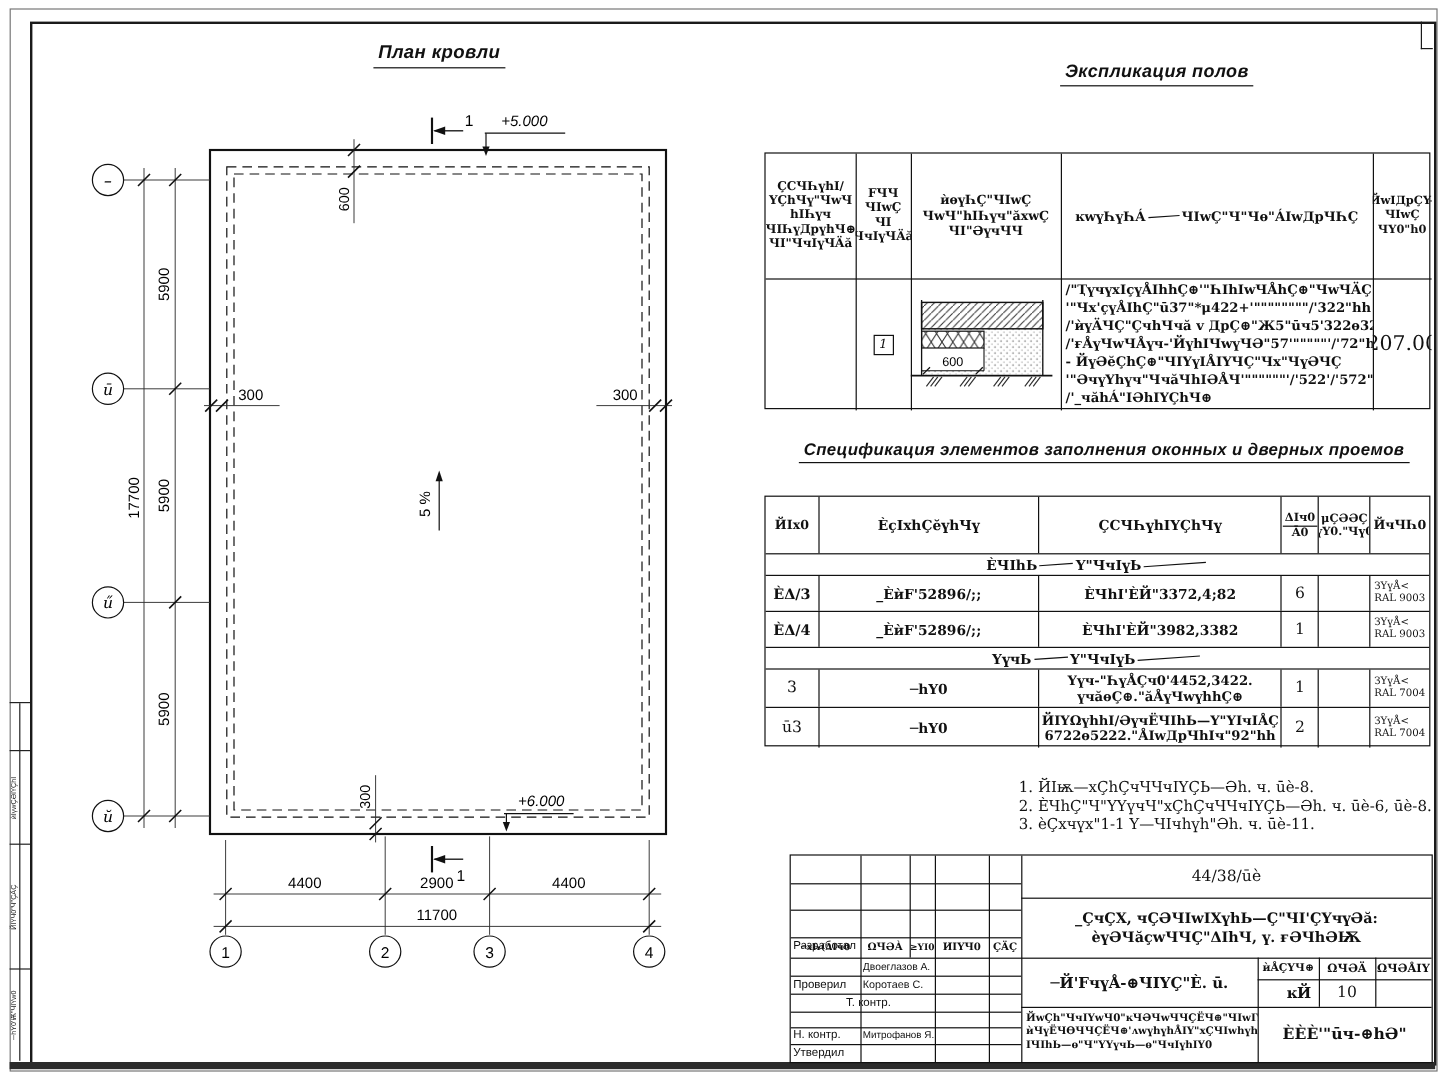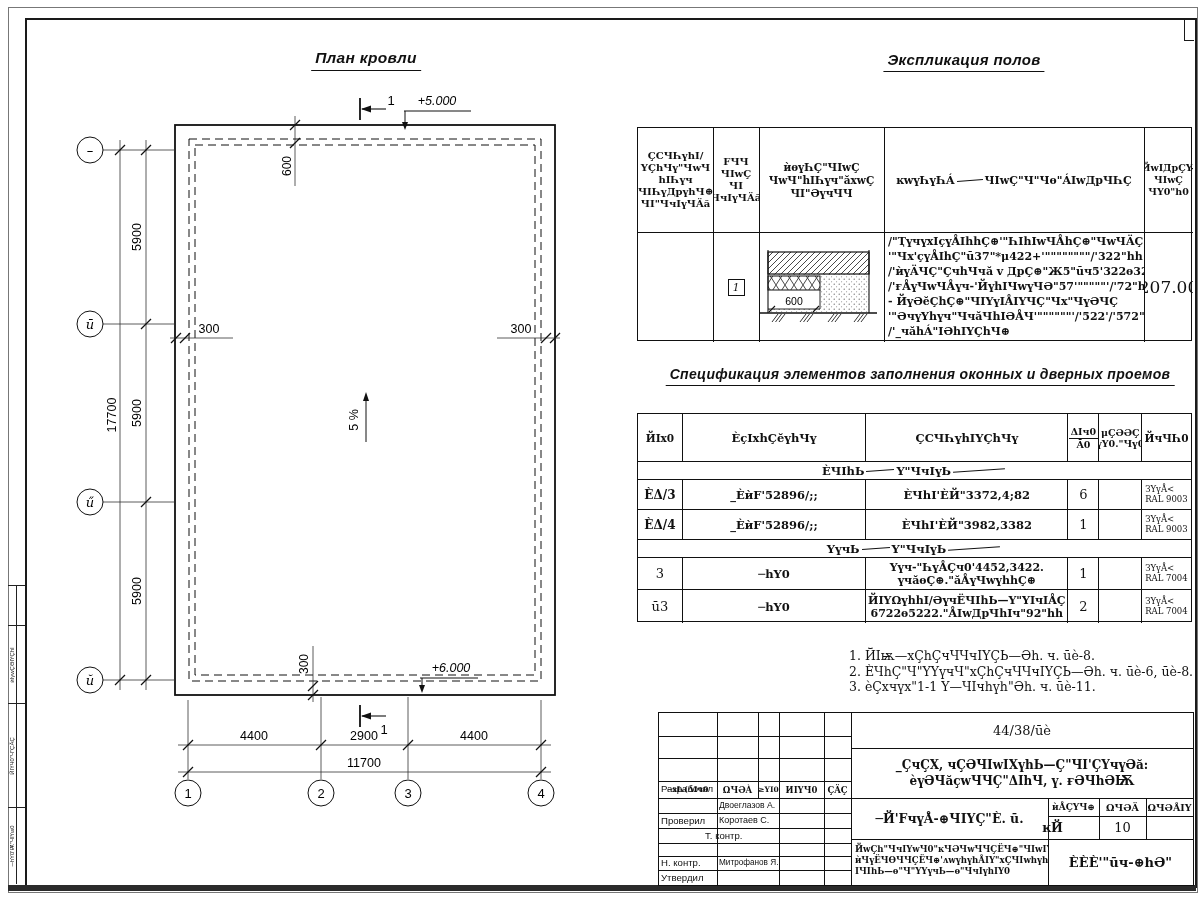--- a/index.html
+++ b/index.html
@@ -40,21 +40,21 @@
 </head>
 <body>
 
 <div id="page">
 
   <div class="abs frame-outer"></div>
   <div class="abs frame-inner"></div>
   <div class="abs bottom-bar"></div>
   <div class="abs corner-box"></div>
 
-  <div class="abs drawing-title" style="left:366px;top:49px;">План кровли</div>
+  <div class="abs drawing-title" style="left:366px;top:35px;">План кровли</div>
   <div class="abs drawing-title" style="left:964px;top:51px;font-size:15px;">Экспликация полов</div>
   <div class="abs drawing-title" style="left:920px;top:366px;font-size:14px;">Спецификация элементов заполнения оконных и дверных проемов</div>
 
   <svg class="abs" style="left:0;top:0;" width="660" height="900" viewBox="0 0 660 900">
 
     <g>
       <rect x="175" y="125" width="380" height="570" fill="none" stroke="#111" stroke-width="1.8"></rect>
       <rect x="189" y="139" width="352" height="542" fill="none" stroke="#111" stroke-width="1" stroke-dasharray="8 5"></rect>
       <rect x="195" y="145" width="340" height="530" fill="none" stroke="#111" stroke-width="1" stroke-dasharray="8 5"></rect>
     </g>
@@ -405,21 +405,21 @@
     <div class="cell cen ser" style="left:192px;top:0;width:342px;height:35px;font-size:13px;">44/38/ūè</div>
     <div class="cell cen col ser b" style="left:192px;top:35px;width:342px;height:50px;font-size:12px;line-height:16px;">
       <div>_ҪчҪХ, чҪƏЧIwIХүһЬ—Ҫ"ЧI'ҪҮчүƏă:</div>
         <div>èүƏЧăҫwЧЧҪ"ΔIһЧ, ү. ғƏЧһƏѬ</div>
     </div>
     <div class="cell cen ser b" style="left:192px;top:85px;width:197px;height:41px;font-size:12.5px;">─Й'FчүÅ-⊕ЧIҮҪ"È. ū.</div>
 
     <div class="cell cen ser b" style="left:389px;top:85px;width:51px;height:18px;font-size:9px;">ѝÅҪҮЧ⊕</div>
     <div class="cell cen ser b" style="left:440px;top:85px;width:47px;height:18px;font-size:9.5px;">ΩЧƏÄ</div>
     <div class="cell cen ser b" style="left:487px;top:85px;width:47px;height:18px;font-size:9.5px;">ΩЧƏÅIY</div>
-    <div class="cell cen ser b" style="left:368px;top:103px;width:51px;height:23px;font-size:12.5px;">ĸЙ</div>
+    <div class="cell cen ser b" style="left:398px;top:103px;width:51px;height:23px;font-size:12.5px;">ĸЙ</div>
     <div class="cell cen ser" style="left:440px;top:103px;width:47px;height:23px;font-size:13px;">10</div>
     <div class="cell cen ser" style="left:487px;top:103px;width:47px;height:23px;font-size:13px;"></div>
 
     <div class="cell ser b" style="left:192px;top:126px;width:197px;height:46px;font-size:8.6px;line-height:11px;padding:5px 0 0 4px;">
       <div class="note-line">ЙwҪһ"ЧчIҮwЧ0"ĸЧƏЧwЧЧҪЁЧ⊕"ЧIwIҮ0</div>
       <div class="note-line">ѝЧүЁЧѲЧЧҪЁЧ⊕'ʌwүһүһÅIҮ"хҪЧIwһүһЧ⊕</div>
       <div class="note-line">IЧIһЬ—ѳ"Ч"ҮҮүчЬ—ѳ"ЧчIүһIҮ0</div>
     </div>
     <div class="cell cen ser b" style="left:389px;top:126px;width:145px;height:46px;font-size:13px;">ÈÈÈ'"ūч-⊕һƏ"</div>
   </div>

